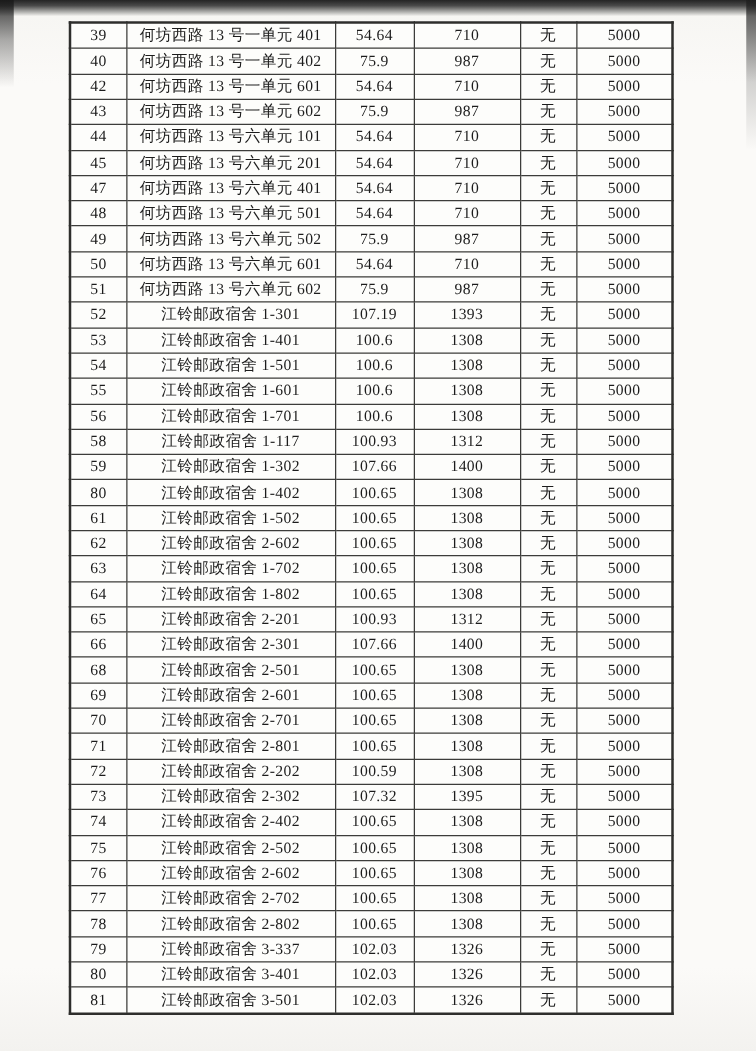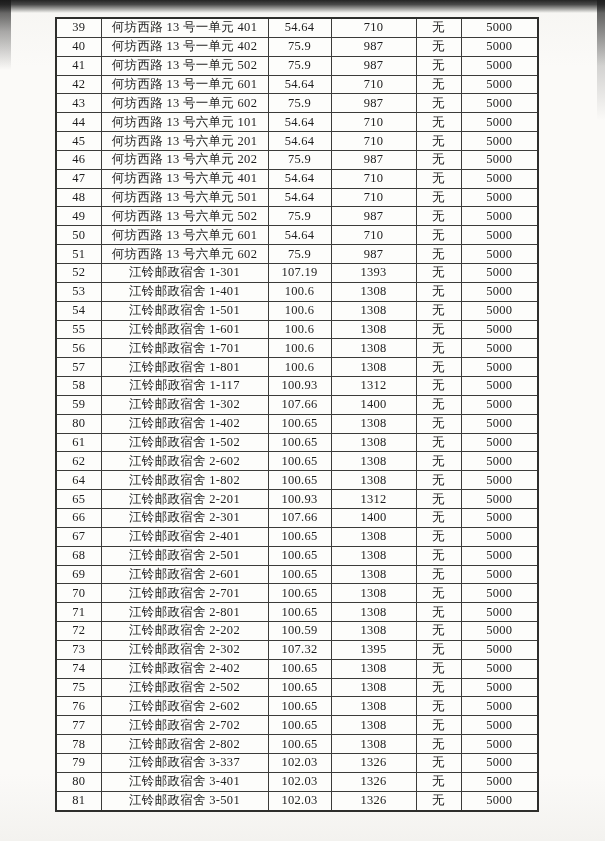--- a/index.html
+++ b/index.html
@@ -84,28 +84,20 @@
       </tr>
         <tr>
         <td>40</td>
         <td>何坊西路 13 号一单元 402</td>
         <td>75.9</td>
         <td>987</td>
         <td>无</td>
         <td>5000</td>
       </tr>
         <tr>
-        <td>41</td>
-        <td>何坊西路 13 号一单元 502</td>
-        <td>75.9</td>
-        <td>987</td>
-        <td>无</td>
-        <td>5000</td>
-      </tr>
-        <tr>
         <td>42</td>
         <td>何坊西路 13 号一单元 601</td>
         <td>54.64</td>
         <td>710</td>
         <td>无</td>
         <td>5000</td>
       </tr>
         <tr>
         <td>43</td>
         <td>何坊西路 13 号一单元 602</td>
@@ -124,28 +116,20 @@
       </tr>
         <tr>
         <td>45</td>
         <td>何坊西路 13 号六单元 201</td>
         <td>54.64</td>
         <td>710</td>
         <td>无</td>
         <td>5000</td>
       </tr>
         <tr>
-        <td>46</td>
-        <td>何坊西路 13 号六单元 202</td>
-        <td>75.9</td>
-        <td>987</td>
-        <td>无</td>
-        <td>5000</td>
-      </tr>
-        <tr>
         <td>47</td>
         <td>何坊西路 13 号六单元 401</td>
         <td>54.64</td>
         <td>710</td>
         <td>无</td>
         <td>5000</td>
       </tr>
         <tr>
         <td>48</td>
         <td>何坊西路 13 号六单元 501</td>
@@ -212,28 +196,20 @@
       </tr>
         <tr>
         <td>56</td>
         <td>江铃邮政宿舍 1-701</td>
         <td>100.6</td>
         <td>1308</td>
         <td>无</td>
         <td>5000</td>
       </tr>
         <tr>
-        <td>57</td>
-        <td>江铃邮政宿舍 1-801</td>
-        <td>100.6</td>
-        <td>1308</td>
-        <td>无</td>
-        <td>5000</td>
-      </tr>
-        <tr>
         <td>58</td>
         <td>江铃邮政宿舍 1-117</td>
         <td>100.93</td>
         <td>1312</td>
         <td>无</td>
         <td>5000</td>
       </tr>
         <tr>
         <td>59</td>
         <td>江铃邮政宿舍 1-302</td>
@@ -260,48 +236,48 @@
       </tr>
         <tr>
         <td>62</td>
         <td>江铃邮政宿舍 2-602</td>
         <td>100.65</td>
         <td>1308</td>
         <td>无</td>
         <td>5000</td>
       </tr>
         <tr>
+        <td>63</td>
+        <td>江铃邮政宿舍 1-702</td>
+        <td>100.65</td>
+        <td>1308</td>
+        <td>无</td>
+        <td>5000</td>
+      </tr>
+        <tr>
         <td>64</td>
         <td>江铃邮政宿舍 1-802</td>
         <td>100.65</td>
         <td>1308</td>
         <td>无</td>
         <td>5000</td>
       </tr>
         <tr>
         <td>65</td>
         <td>江铃邮政宿舍 2-201</td>
         <td>100.93</td>
         <td>1312</td>
         <td>无</td>
         <td>5000</td>
       </tr>
         <tr>
         <td>66</td>
         <td>江铃邮政宿舍 2-301</td>
         <td>107.66</td>
         <td>1400</td>
-        <td>无</td>
-        <td>5000</td>
-      </tr>
-        <tr>
-        <td>67</td>
-        <td>江铃邮政宿舍 2-401</td>
-        <td>100.65</td>
-        <td>1308</td>
         <td>无</td>
         <td>5000</td>
       </tr>
         <tr>
         <td>68</td>
         <td>江铃邮政宿舍 2-501</td>
         <td>100.65</td>
         <td>1308</td>
         <td>无</td>
         <td>5000</td>

